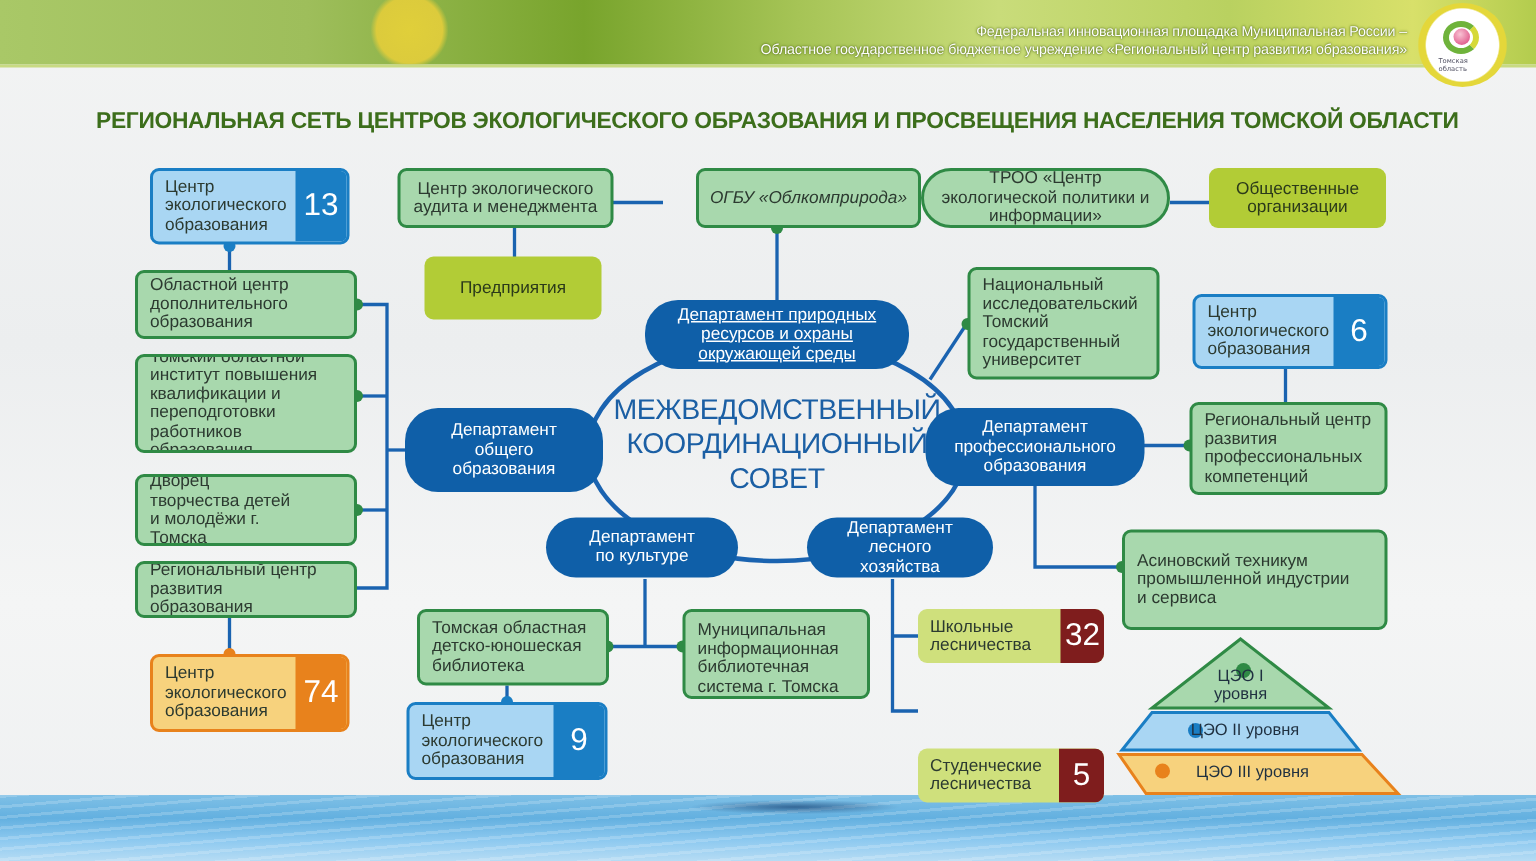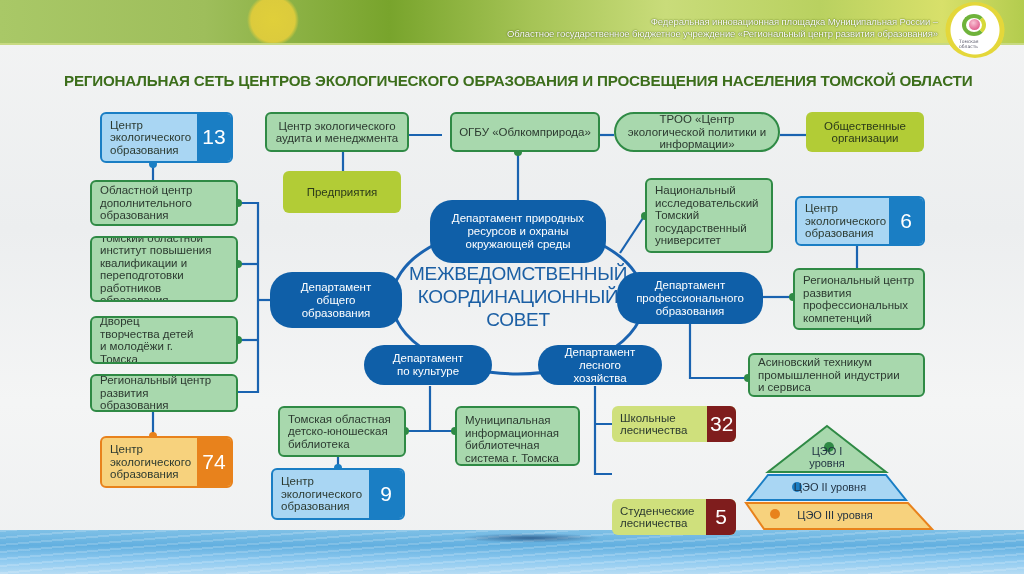--- a/index.html
+++ b/index.html
@@ -164,40 +164,40 @@
     <circle cx="775" cy="514" r="5" fill="#e8821c"></circle>
   </g>
 </svg>
 
 <div class="council">
   <div>МЕЖВЕДОМСТВЕННЫЙ</div>
   <div>КООРДИНАЦИОННЫЙ</div>
   <div>СОВЕТ</div>
 </div>
 
-<div class="pill" style="left:430px; top:200px; width:176px; height:63px; padding:0 14px;">
+<div class="pill" style="left:430px; top:200px; width:176px; height:46px; padding:0 14px;text-decoration:underline;">
     <span>Департамент природных ресурсов и охраны окружающей среды</span>
   </div>
 <div class="pill" style="left:270px; top:272px; width:132px; height:56px; padding:0 22px;">
     <span>Департамент общего образования</span>
   </div>
 <div class="pill" style="left:617px; top:272px; width:146px; height:52px; padding:0 14px;">
     <span>Департамент профессионального образования</span>
   </div>
 <div class="pill" style="left:364px; top:345px; width:128px; height:40px; padding:0 24px;">
     <span>Департамент по культуре</span>
   </div>
 <div class="pill" style="left:538px; top:345px; width:124px; height:40px; padding:0 14px;">
     <span>Департамент лесного хозяйства</span>
   </div>
 
 <div class="box g center" style="left:265px; top:112px; width:144px; height:40px; padding:0 8px;">
     <span>Центр экологического аудита и менеджмента</span>
   </div>
-<div class="box g center" style="left:450px; top:112px; width:150px; height:40px;">
+<div class="box g center" style="left:464px; top:112px; width:150px; height:40px;font-style:italic;">
     <span>ОГБУ «Облкомприрода»</span>
   </div>
 <div class="box g center" style="left:614px; top:112px; width:166px; height:40px; padding:0 10px;border-radius:20px;">
     <span>ТРОО «Центр экологической политики и информации»</span>
   </div>
 <div class="box lime" style="left:806px; top:112px; width:118px; height:40px; padding:0 18px;">
     <span>Общественные организации</span>
   </div>
 <div class="box lime" style="left:283px; top:171px; width:118px; height:42px;">
     <span>Предприятия</span>
@@ -238,21 +238,21 @@
 <div class="box g" style="left:645px; top:178px; width:128px; height:75px;">
     <span class="t">Национальный исследовательский Томский государственный университет</span>
   </div>
 <div class="box counter b" style="left:795px; top:196px; width:130px; height:50px;">
   <span class="t">Центр экологического образования</span>
   <span class="num">6</span>
 </div>
 <div class="box g" style="left:793px; top:268px; width:132px; height:62px;">
     <span class="t">Региональный центр развития профессиональных компетенций</span>
   </div>
-<div class="box g" style="left:748px; top:353px; width:177px; height:44px;">
+<div class="box g" style="left:748px; top:353px; width:177px; height:67px;">
     <span class="t" style="padding-right:20px;">Асиновский техникум промышленной индустрии и сервиса</span>
   </div>
 
 <div class="box counter l" style="left:612px; top:406px; width:124px; height:36px;">
   <span class="t" style="padding-right:20px;">Школьные лесничества</span>
   <span class="num">32</span>
 </div>
 <div class="box counter l" style="left:612px; top:456px; width:124px; height:36px;margin-top:43px;">
   <span class="t">Студенческие лесничества</span>
   <span class="num">5</span>

